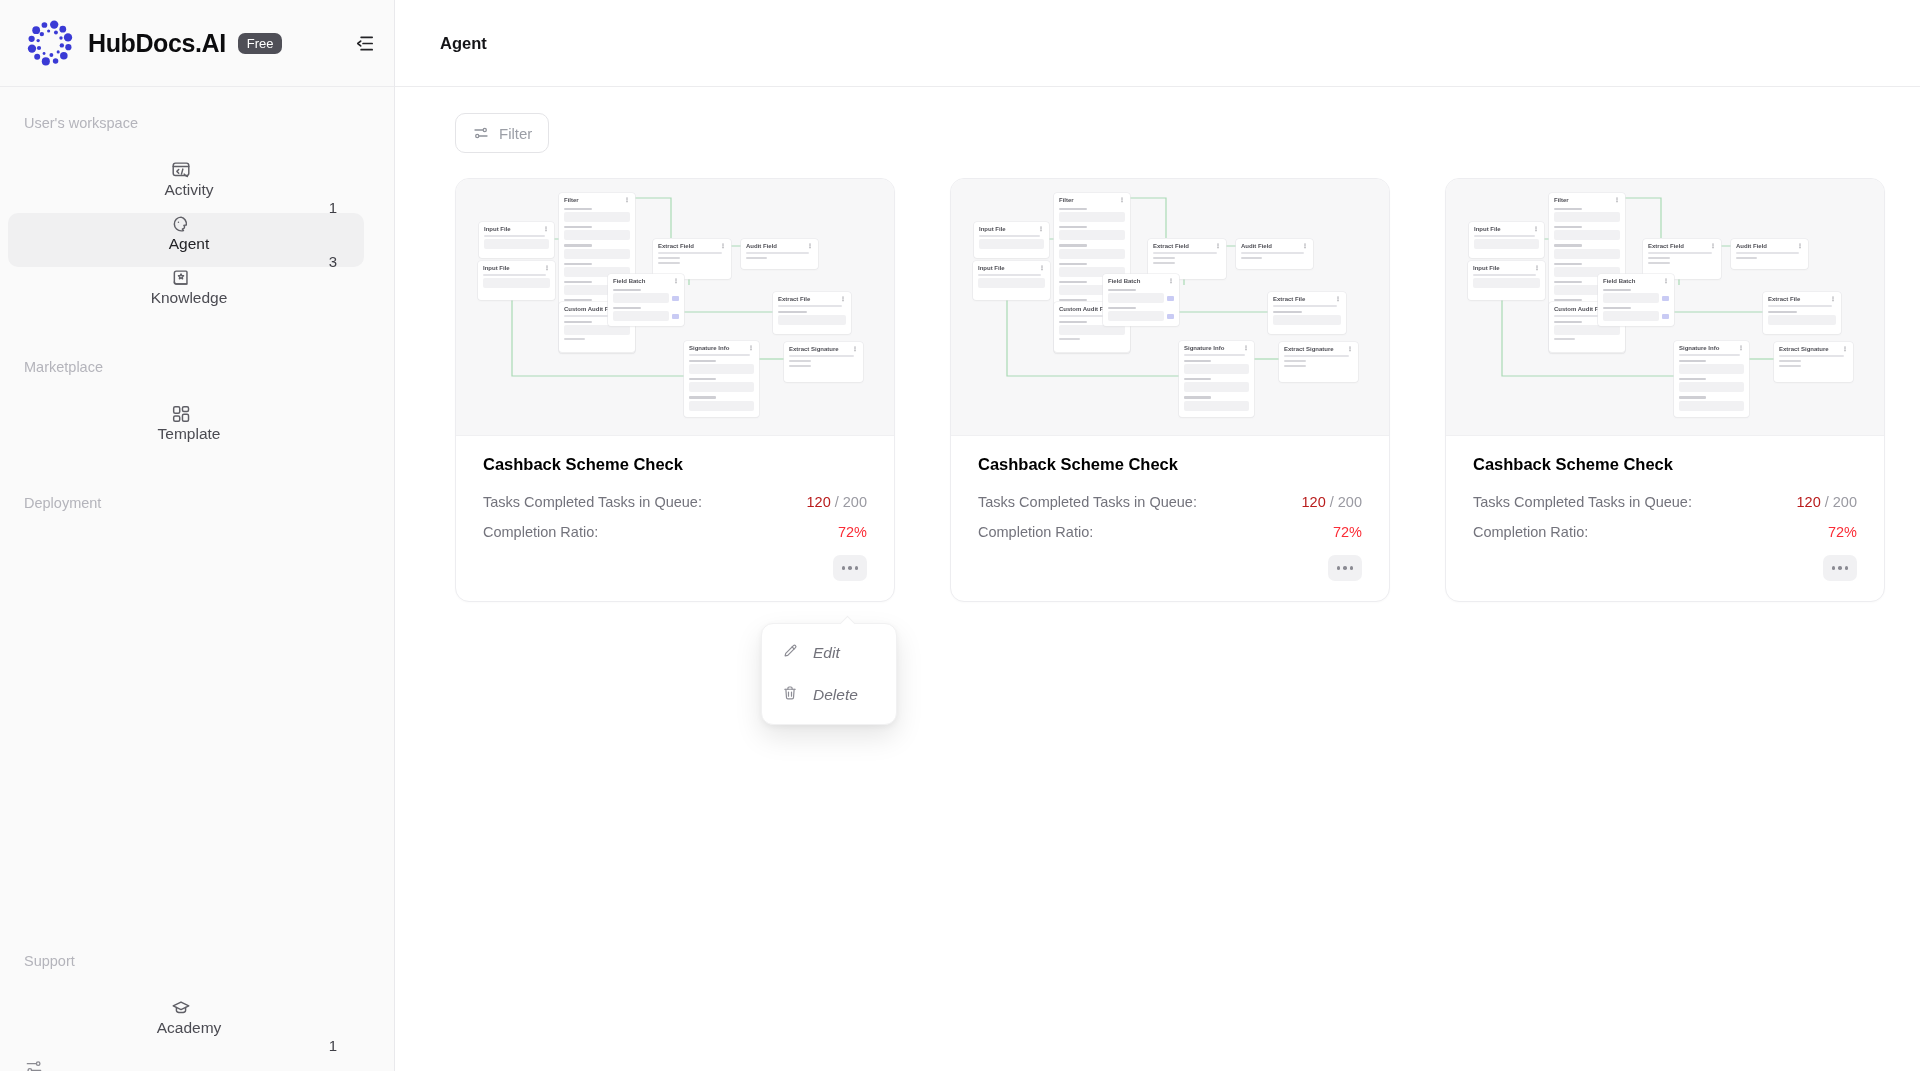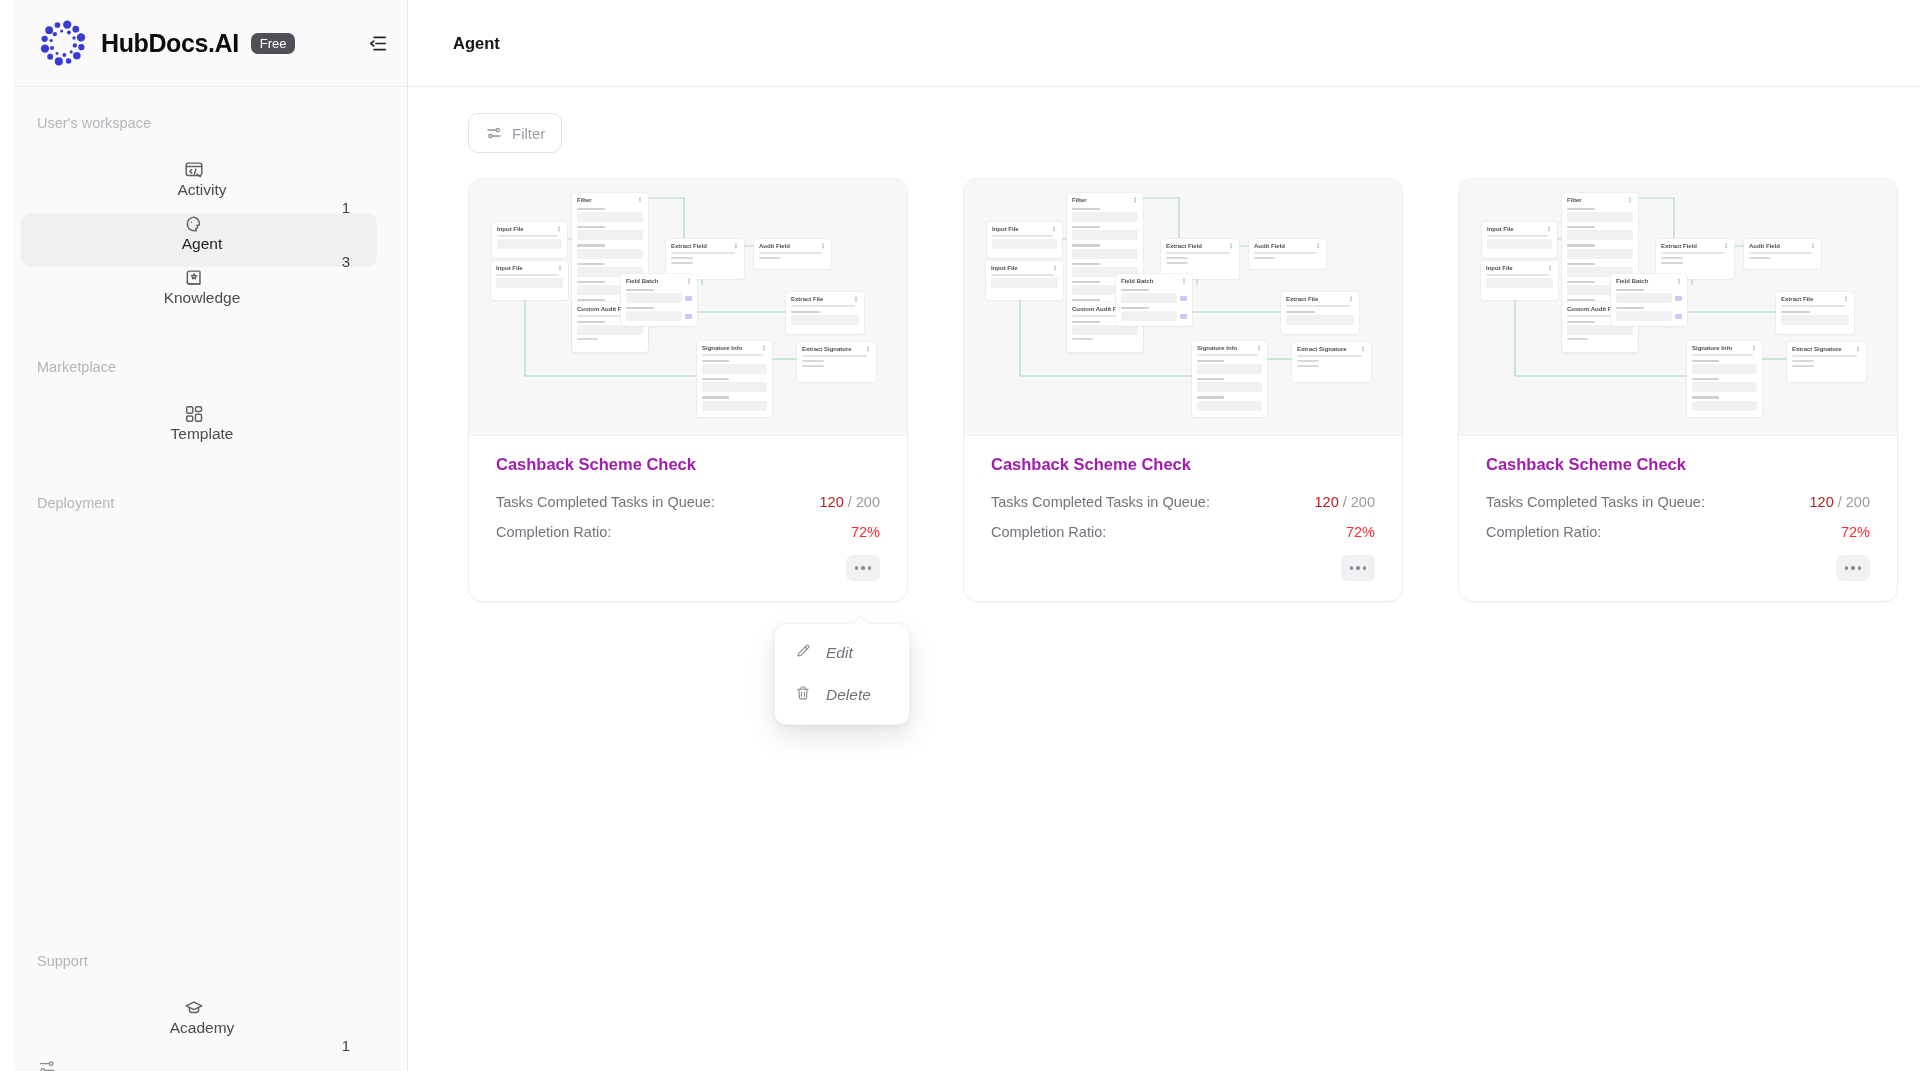--- a/index.html
+++ b/index.html
@@ -1,18 +1,18 @@
 <!DOCTYPE html>
 <html><head>
 <meta charset="utf-8">
 <style>
   * { box-sizing: border-box; margin: 0; padding: 0; }
   html,body { width:1920px; height:1071px; overflow:hidden; background:#fff;
     font-family:"Liberation Sans","DejaVu Sans",sans-serif; color:#18181b; }
-  .app { display:flex; width:1920px; height:1071px;padding-left:13px; }
+  .app { display:flex; width:1920px; height:1071px; }
 
   
   .sidebar { width:395px; min-width:395px; height:100%; background:#fafafa;
     border-right:1px solid #e9e9ec; display:flex; flex-direction:column; position:relative; }
   .side-header { height:87px; display:flex; align-items:center; padding:0 16px 0 24px;
     border-bottom:1px solid #ececee; }
   .logo { width:52px; height:52px; display:flex; align-items:center; justify-content:center; }
   .brand-name { font-size:25px; font-weight:700; letter-spacing:-0.4px; color:#0c0c0e; margin-left:12px; }
   .plan-badge { background:#4f4f57; color:#fff; font-size:13px; font-weight:500;
     padding:3px 9px; border-radius:7px; margin-left:12px; }
@@ -66,21 +66,21 @@
   .node .kebab { color:#9a9aa0; font-size:6px; line-height:6px; }
   .bar-d { height:2px; background:#e4e4e8; border-radius:1px; margin:2px 0; width:94%; }
   .bar-l { height:2.2px; background:#cfcfd4; border-radius:1px; margin:4px 0 2px; width:42%; }
   .bar-i { height:10px; background:#f1f1f3; border-radius:2px; margin:2px 0; }
   .bar-s { height:2px; background:#d8d8dc; border-radius:1px; margin:3px 0; width:32%; }
   .bar-ib { display:flex; align-items:center; gap:3px; margin:2px 0; }
   .bar-ib .box { height:10px; background:#f1f1f3; border-radius:2px; flex:1; }
   .bar-ib .blue { width:7px; height:5px; background:#c9cbf4; border-radius:1px; }
 
   .card-body { padding:19px 27px 20px; display:flex; flex-direction:column; }
-  .card-title { font-size:16.5px; font-weight:600; color:#a21caf; margin-bottom:6px; }
+  .card-title { font-size:16.5px; font-weight:600; color:#000000; margin-bottom:6px; }
   .stat-row { display:flex; justify-content:space-between; align-items:baseline; margin-top:14px;
     font-size:14.5px; color:#73737c; }
   .v-green { color:#b91c1c; }
   .v-gray { color:#9a9aa2; }
   .v-red { color:#fb2c36; }
   .dots-btn { margin-top:15px; align-self:flex-end; width:34px; height:26px; background:#f1f1f3;
     border:none; border-radius:7px; display:flex; align-items:center; justify-content:center; gap:3px;
     cursor:pointer; }
   .dots-btn i { width:3.5px; height:3.5px; background:#8b8b93; border-radius:50%; display:block; }
 

